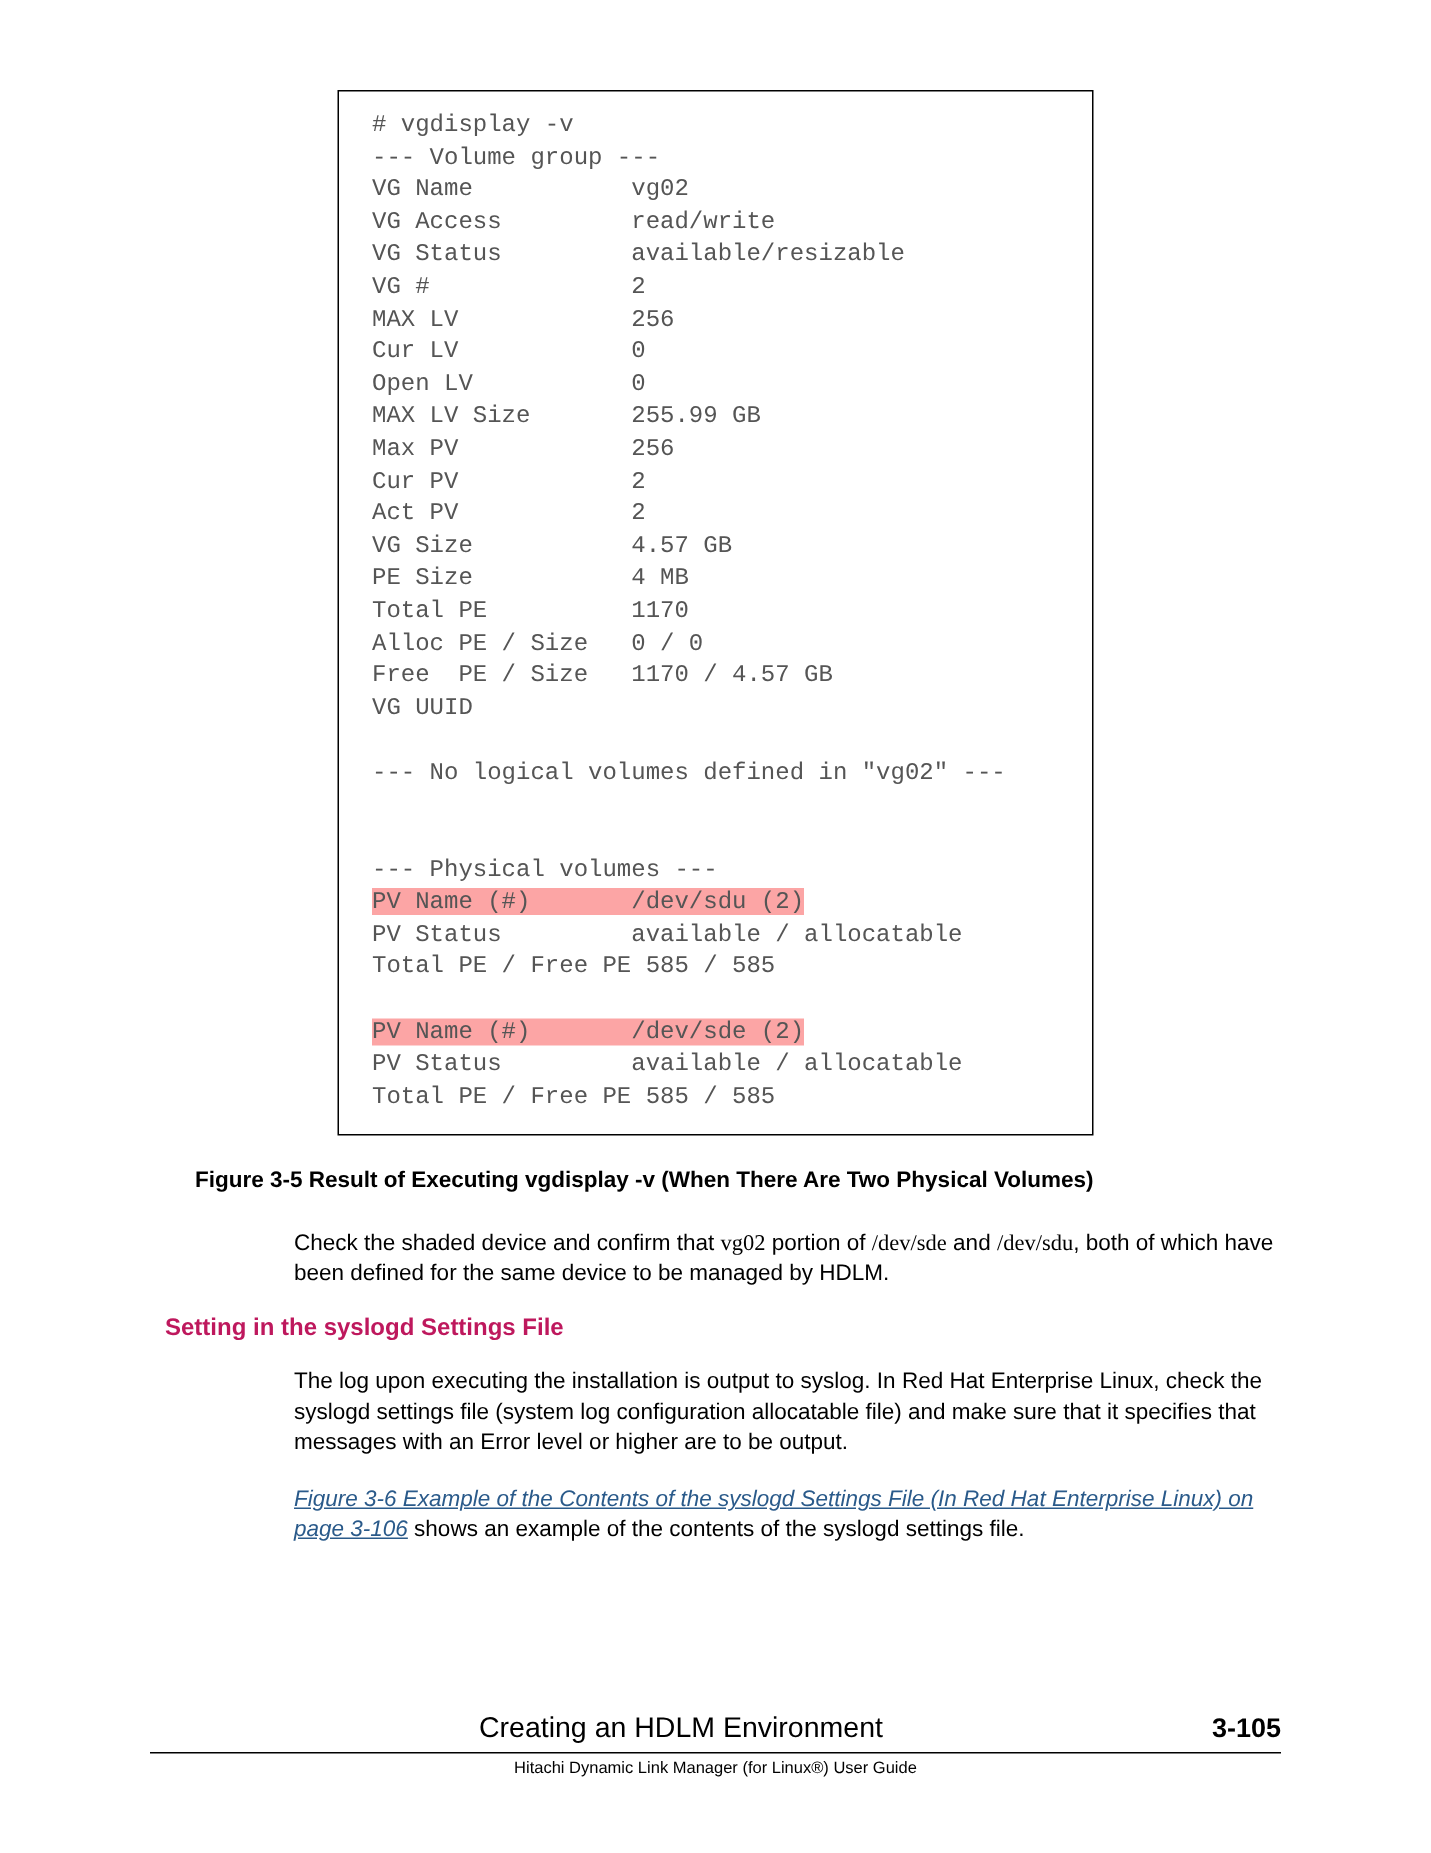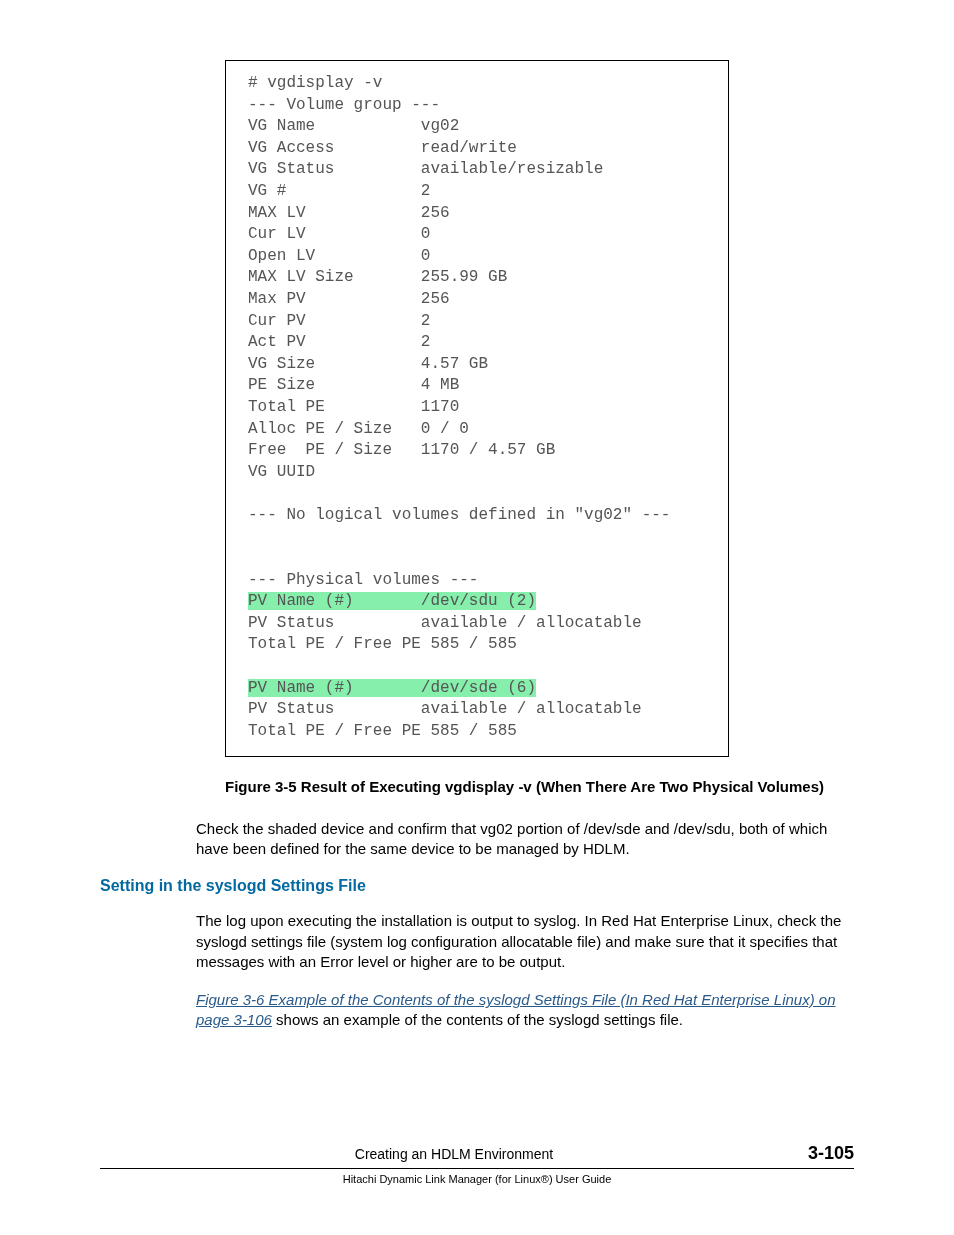--- a/index.html
+++ b/index.html
@@ -18,44 +18,44 @@
     margin: 0 auto 20px auto;
     width: 504px;
     padding: 12px 14px 14px 22px;
     font-family: "Courier New", monospace;
     font-size: 16px;
     line-height: 1.35;
     color: #555;
     white-space: pre;
   }
   .terminal-box .shaded {
-    background: #86efac;
+    background: #fca5a5;
     display: inline;
   }
   .figure-caption {
-    text-align: right;
+    text-align: left;
     font-weight: bold;
     font-size: 15px;
     margin: 0 0 22px 0;
     padding: 0 30px;
     line-height: 1.3;
   }
   .body-para {
     margin-left: 96px;
     margin-bottom: 18px;
     font-size: 15px;
     line-height: 1.35;
   }
-  .mono { font-family: Liberation Sans, sans-serif; }
+  .mono { font-family: Liberation Serif, serif; }
   .section-heading {
-    color: #0369a1;
+    color: #be185d;
     font-weight: bold;
     font-size: 16px;
     margin-bottom: 16px;
-    margin-left: 0;
+    margin-left: 10px;
   }
   .xref {
     color: #2a5a8a;
     font-style: italic;
     text-decoration: underline;
   }
   .footer-area {
     position: absolute;
     bottom: 50px;
     left: 100px;
@@ -63,21 +63,21 @@
   }
   .footer-line1 {
     border-bottom: 1px solid #000;
     padding-bottom: 4px;
     display: flex;
     align-items: baseline;
   }
   .footer-center {
     flex: 1;
     text-align: center;
-    font-size: 14px;
+    font-size: 19px;
   }
   .footer-pageno {
     font-size: 18px;
     font-weight: bold;
     margin-left: auto;
   }
   .footer-line2 {
     text-align: center;
     font-size: 11px;
     padding-top: 4px;
@@ -107,21 +107,21 @@
 VG UUID           
 
 --- No logical volumes defined in "vg02" ---
 
 
 --- Physical volumes ---
 <span class="shaded">PV Name (#)       /dev/sdu (2)</span>
 PV Status         available / allocatable
 Total PE / Free PE 585 / 585
 
-<span class="shaded">PV Name (#)       /dev/sde (6)</span>
+<span class="shaded">PV Name (#)       /dev/sde (2)</span>
 PV Status         available / allocatable
 Total PE / Free PE 585 / 585
 </div>
 
 <div class="figure-caption">Figure 3-5 Result of Executing vgdisplay -v (When There Are Two Physical Volumes)</div>
 
 <p class="body-para">
   <span>Check the shaded device and confirm that </span><span class="mono">vg02</span><span> portion of </span><span class="mono">/dev/sde</span><span> and </span><span class="mono">/dev/sdu</span><span>, both of which have been defined for the same device to be managed by HDLM.</span>
 </p>
 

